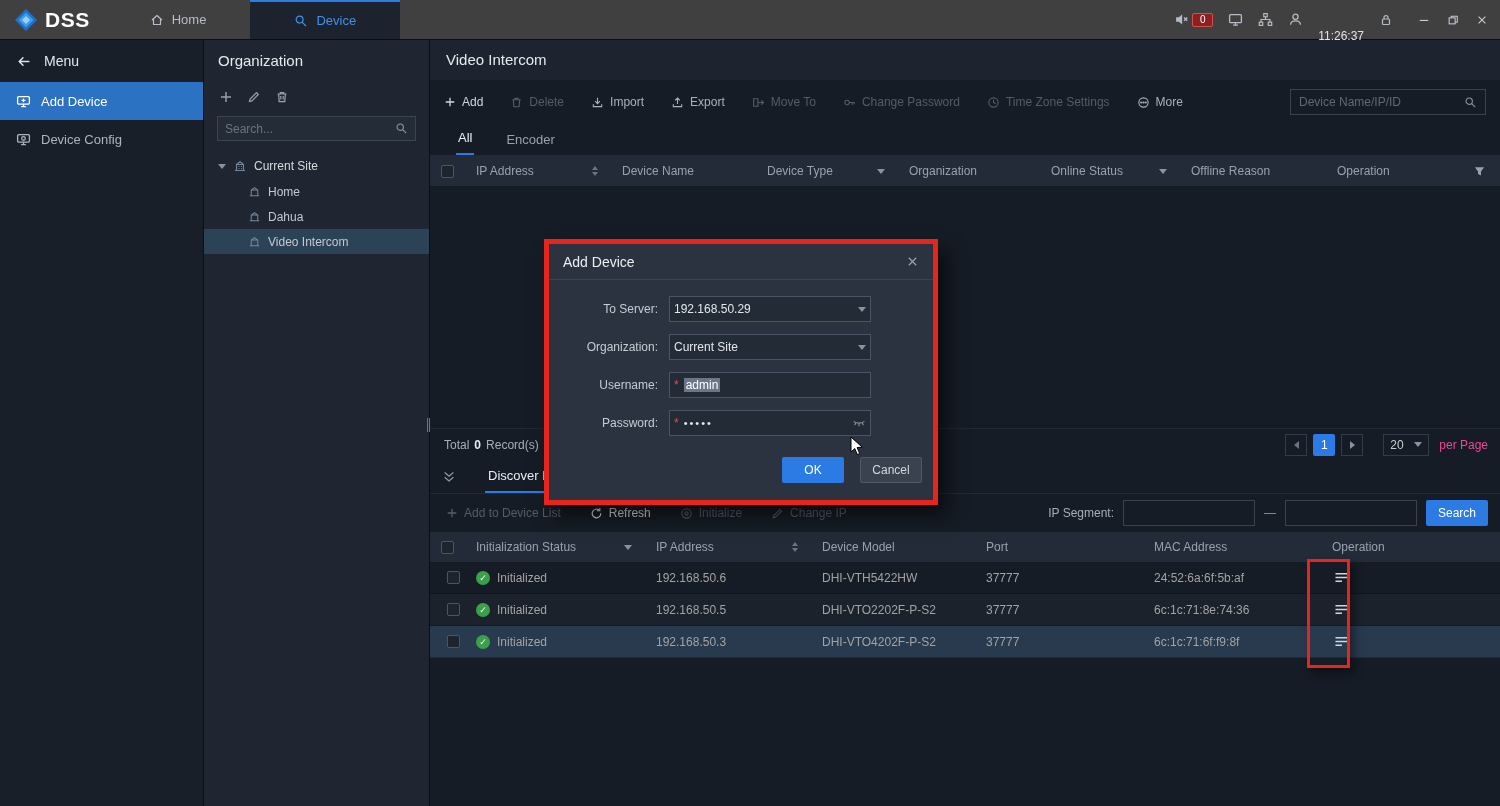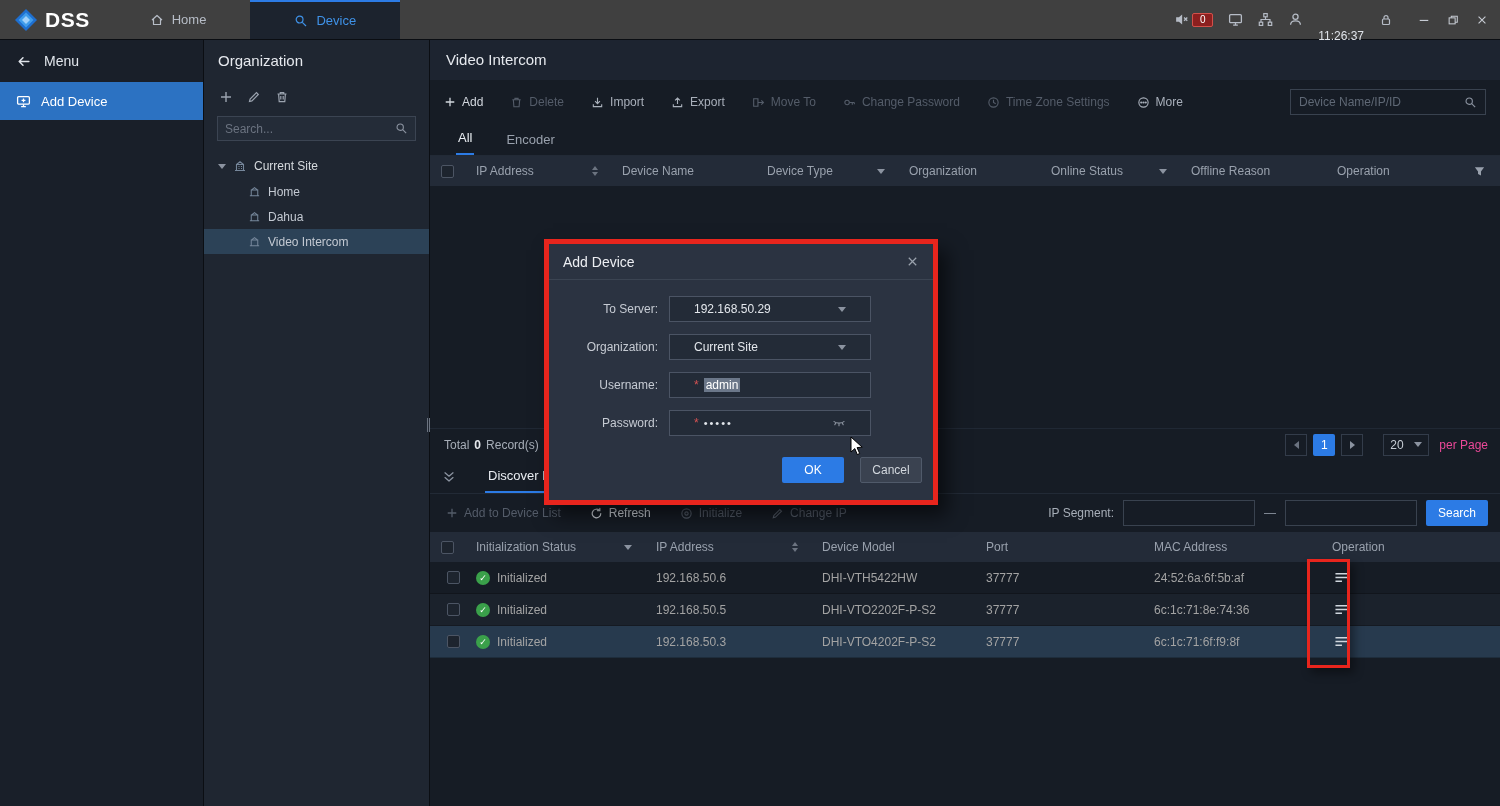--- a/index.html
+++ b/index.html
@@ -123,21 +123,21 @@
                     border:5px solid #e8251d; z-index:60; background:#2b3341;
                     box-shadow:9px 11px 18px rgba(0,0,0,.55); }
   .dialog { width:100%; height:100%; display:flex; flex-direction:column; }
   .dlg-title-row { height:36px; flex:none; display:flex; align-items:center; padding:0 14px;
                    color:#eceef2; font-size:14px; border-bottom:1px solid #3b4452; }
   .dlg-close { margin-left:auto; color:#9aa2ad; cursor:default; }
   .dlg-body { padding-top:16px; }
   .frow { display:flex; align-items:center; margin-bottom:12px; }
   .frow label { width:109px; text-align:right; margin-right:11px; color:#c6cbd3; font-size:12px; flex:none; }
   .ctl { width:202px; height:26px; background:#232b37; border:1px solid #4b5464; display:flex;
-         align-items:center; padding:0 24px; color:#e3e7ec; }
+         align-items:center; padding:0 4px; color:#e3e7ec; }
   .sel-caret { margin-left:auto; }
   .req { color:#d65252; margin-right:5px; }
   .seltext { background:#6b7789; color:#fff; padding:0 2px; }
   .dots { letter-spacing:2px; font-size:11px; }
   .eye { margin-left:auto; color:#8e96a2; }
   .dlg-foot { margin-top:9px; display:flex; justify-content:flex-end; gap:16px; padding-right:11px; }
   .btn { width:62px; height:26px; display:flex; align-items:center; justify-content:center;
          border-radius:2px; font-size:12px; cursor:default; }
   .btn-ok { background:#2c7be5; color:#fff; }
   .btn-cancel { background:#3a4250; border:1px solid #505a6a; color:#d2d7dd; }
@@ -225,20 +225,28 @@
         </svg>
         <span>Menu</span>
       </div>
       <div class="side-item active">
         <svg width="15" height="15" viewBox="0 0 14 14" fill="none" stroke="currentColor" stroke-width="1.2">
           <rect x="1.5" y="2.5" width="11" height="7" rx="1"></rect>
             <path d="M7 4.2 V7.8 M5.2 6 H8.8 M7 9.5 V11.8 M4.8 11.8 H9.2"></path>
         </svg>
         <span>Add Device</span>
       </div>
+      <div class="side-item">
+        <svg width="15" height="15" viewBox="0 0 14 14" fill="none" stroke="currentColor" stroke-width="1.2">
+          <rect x="1.5" y="2.5" width="11" height="7" rx="1"></rect>
+            <circle cx="7" cy="6" r="1.7"></circle>
+            <path d="M7 9.5 V11.8 M4.8 11.8 H9.2"></path>
+        </svg>
+        <span>Device Config</span>
+      </div>
     </nav>
 
     <aside class="org">
       <div class="org-title">Organization</div>
       <div class="org-tools">
         <svg width="14" height="14" viewBox="0 0 14 14" stroke="currentColor" stroke-width="1.4">
             <path d="M7 2 V12 M2 7 H12"></path>
           </svg>
         <svg width="14" height="14" viewBox="0 0 14 14" fill="none" stroke="currentColor" stroke-width="1.2">
           <path d="M2.5 11.5 L3.1 9.1 L9.5 2.7 L11.3 4.5 L4.9 10.9 Z"></path>

